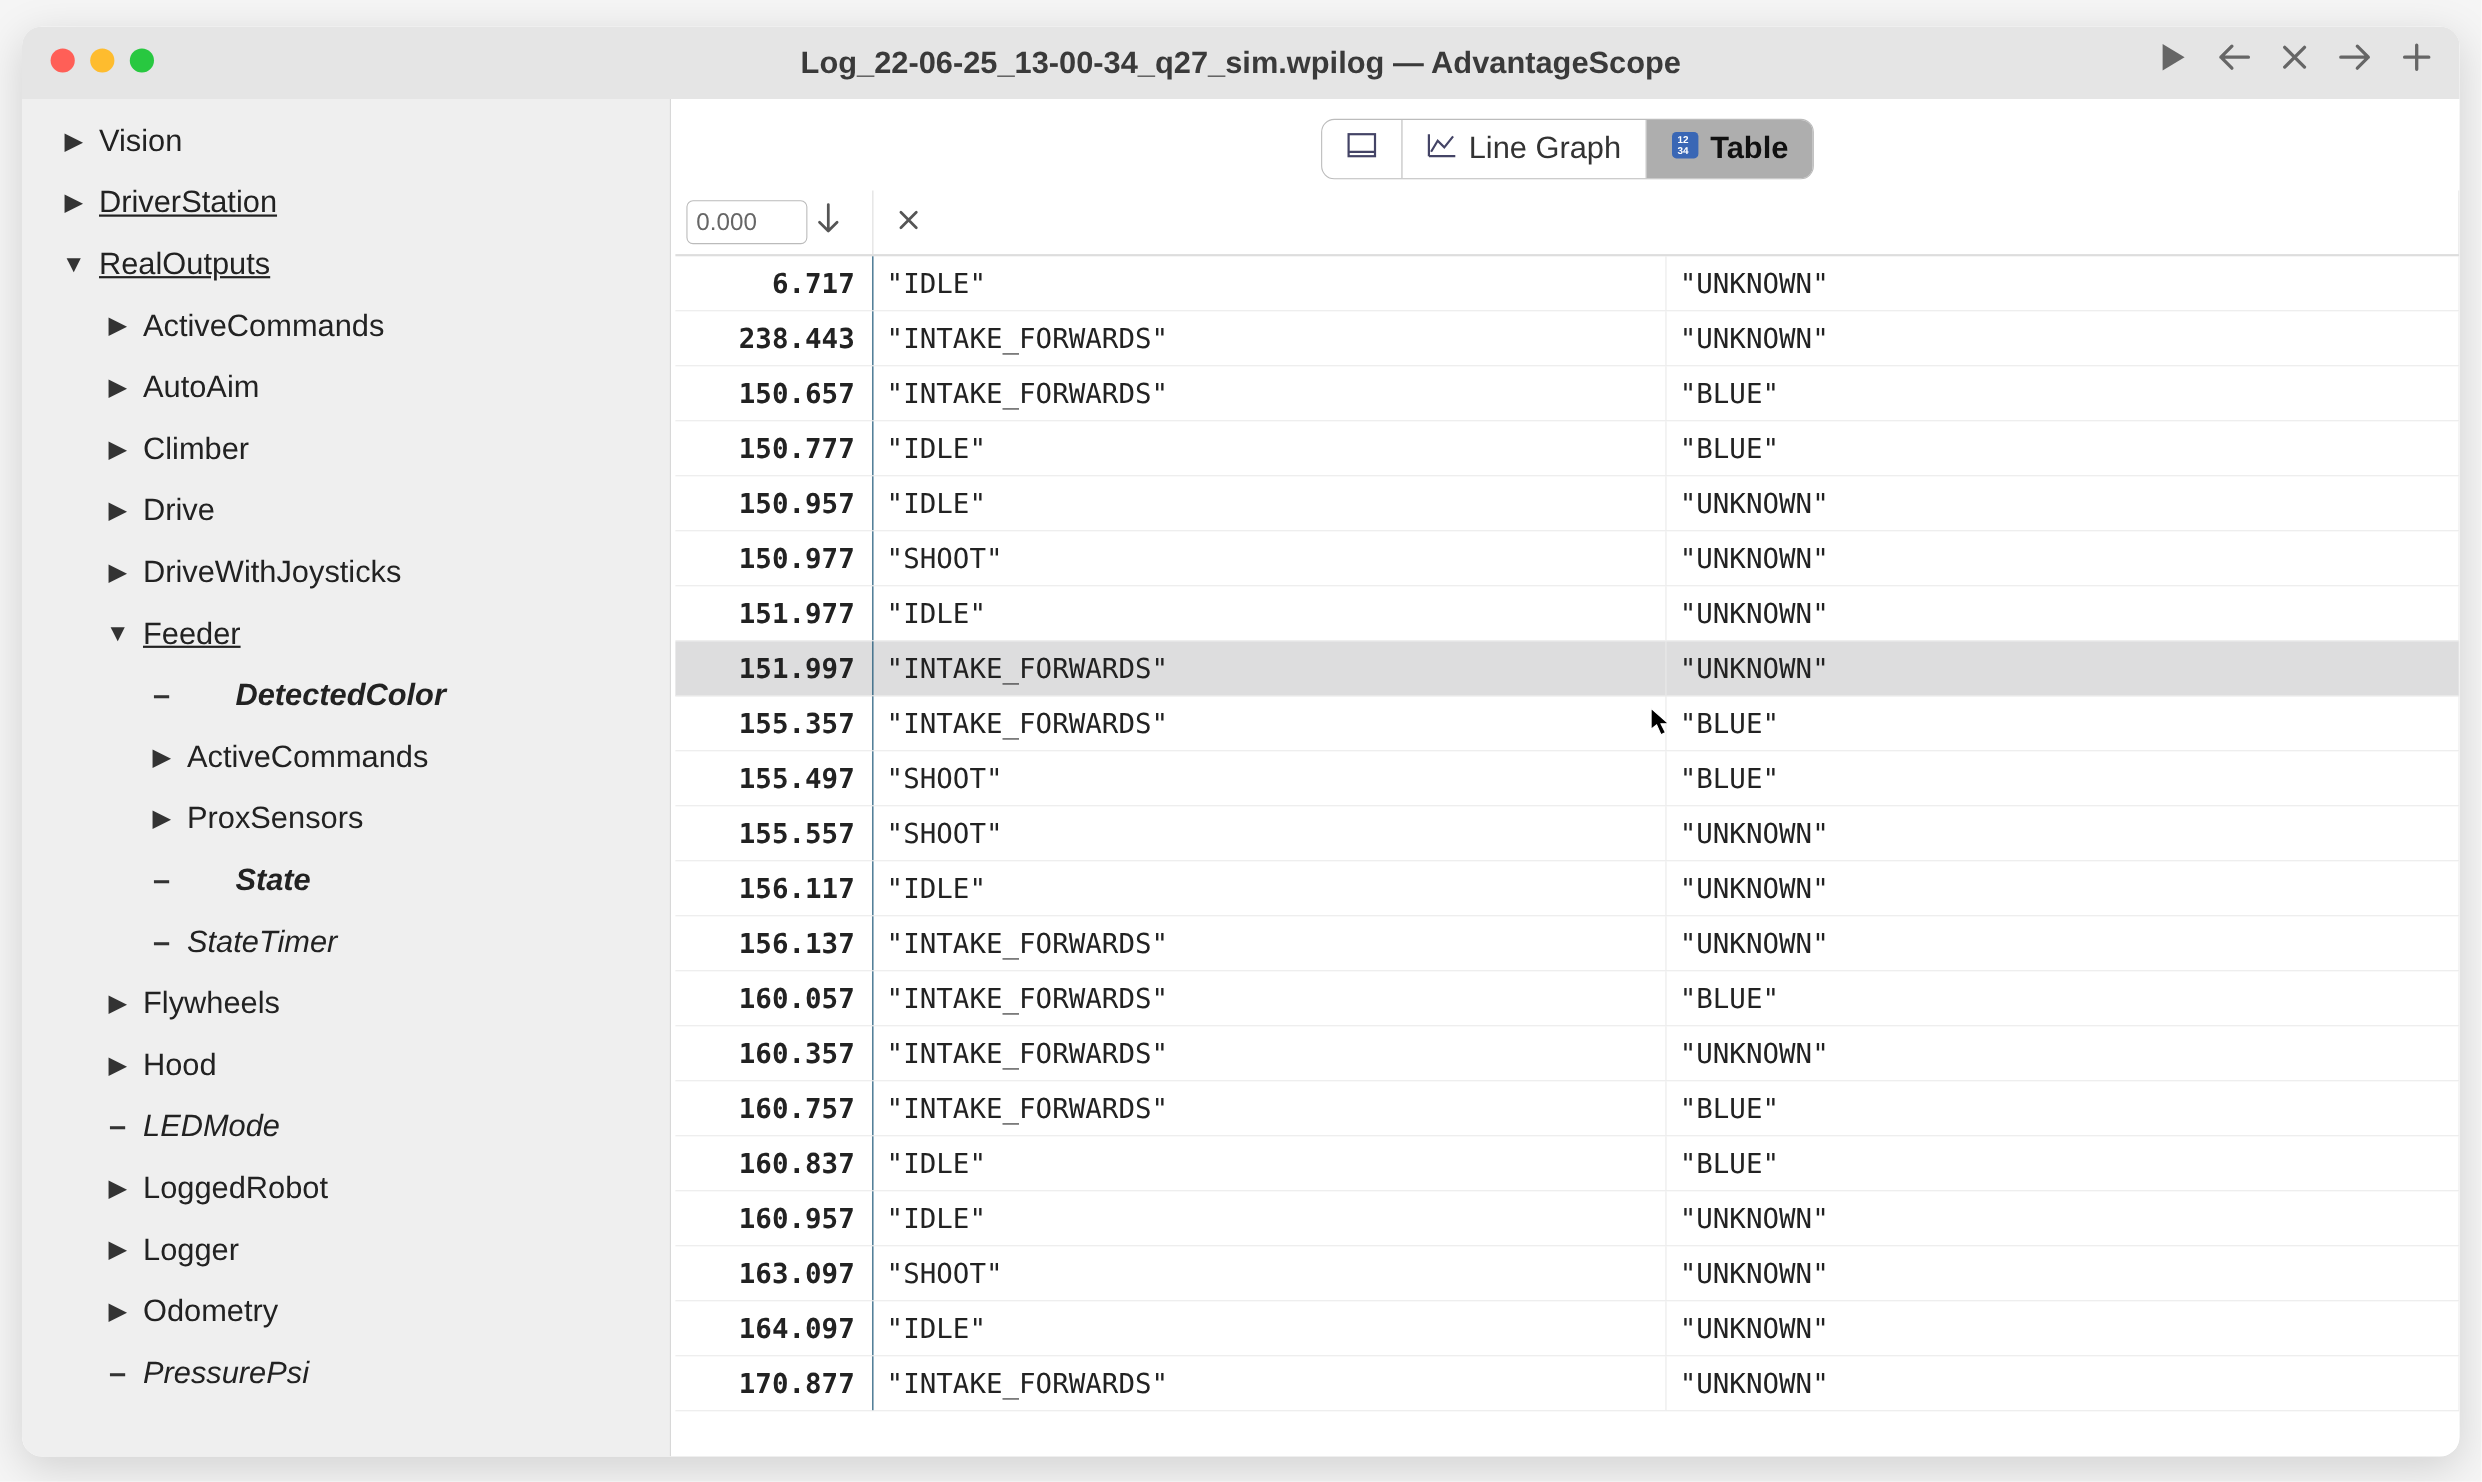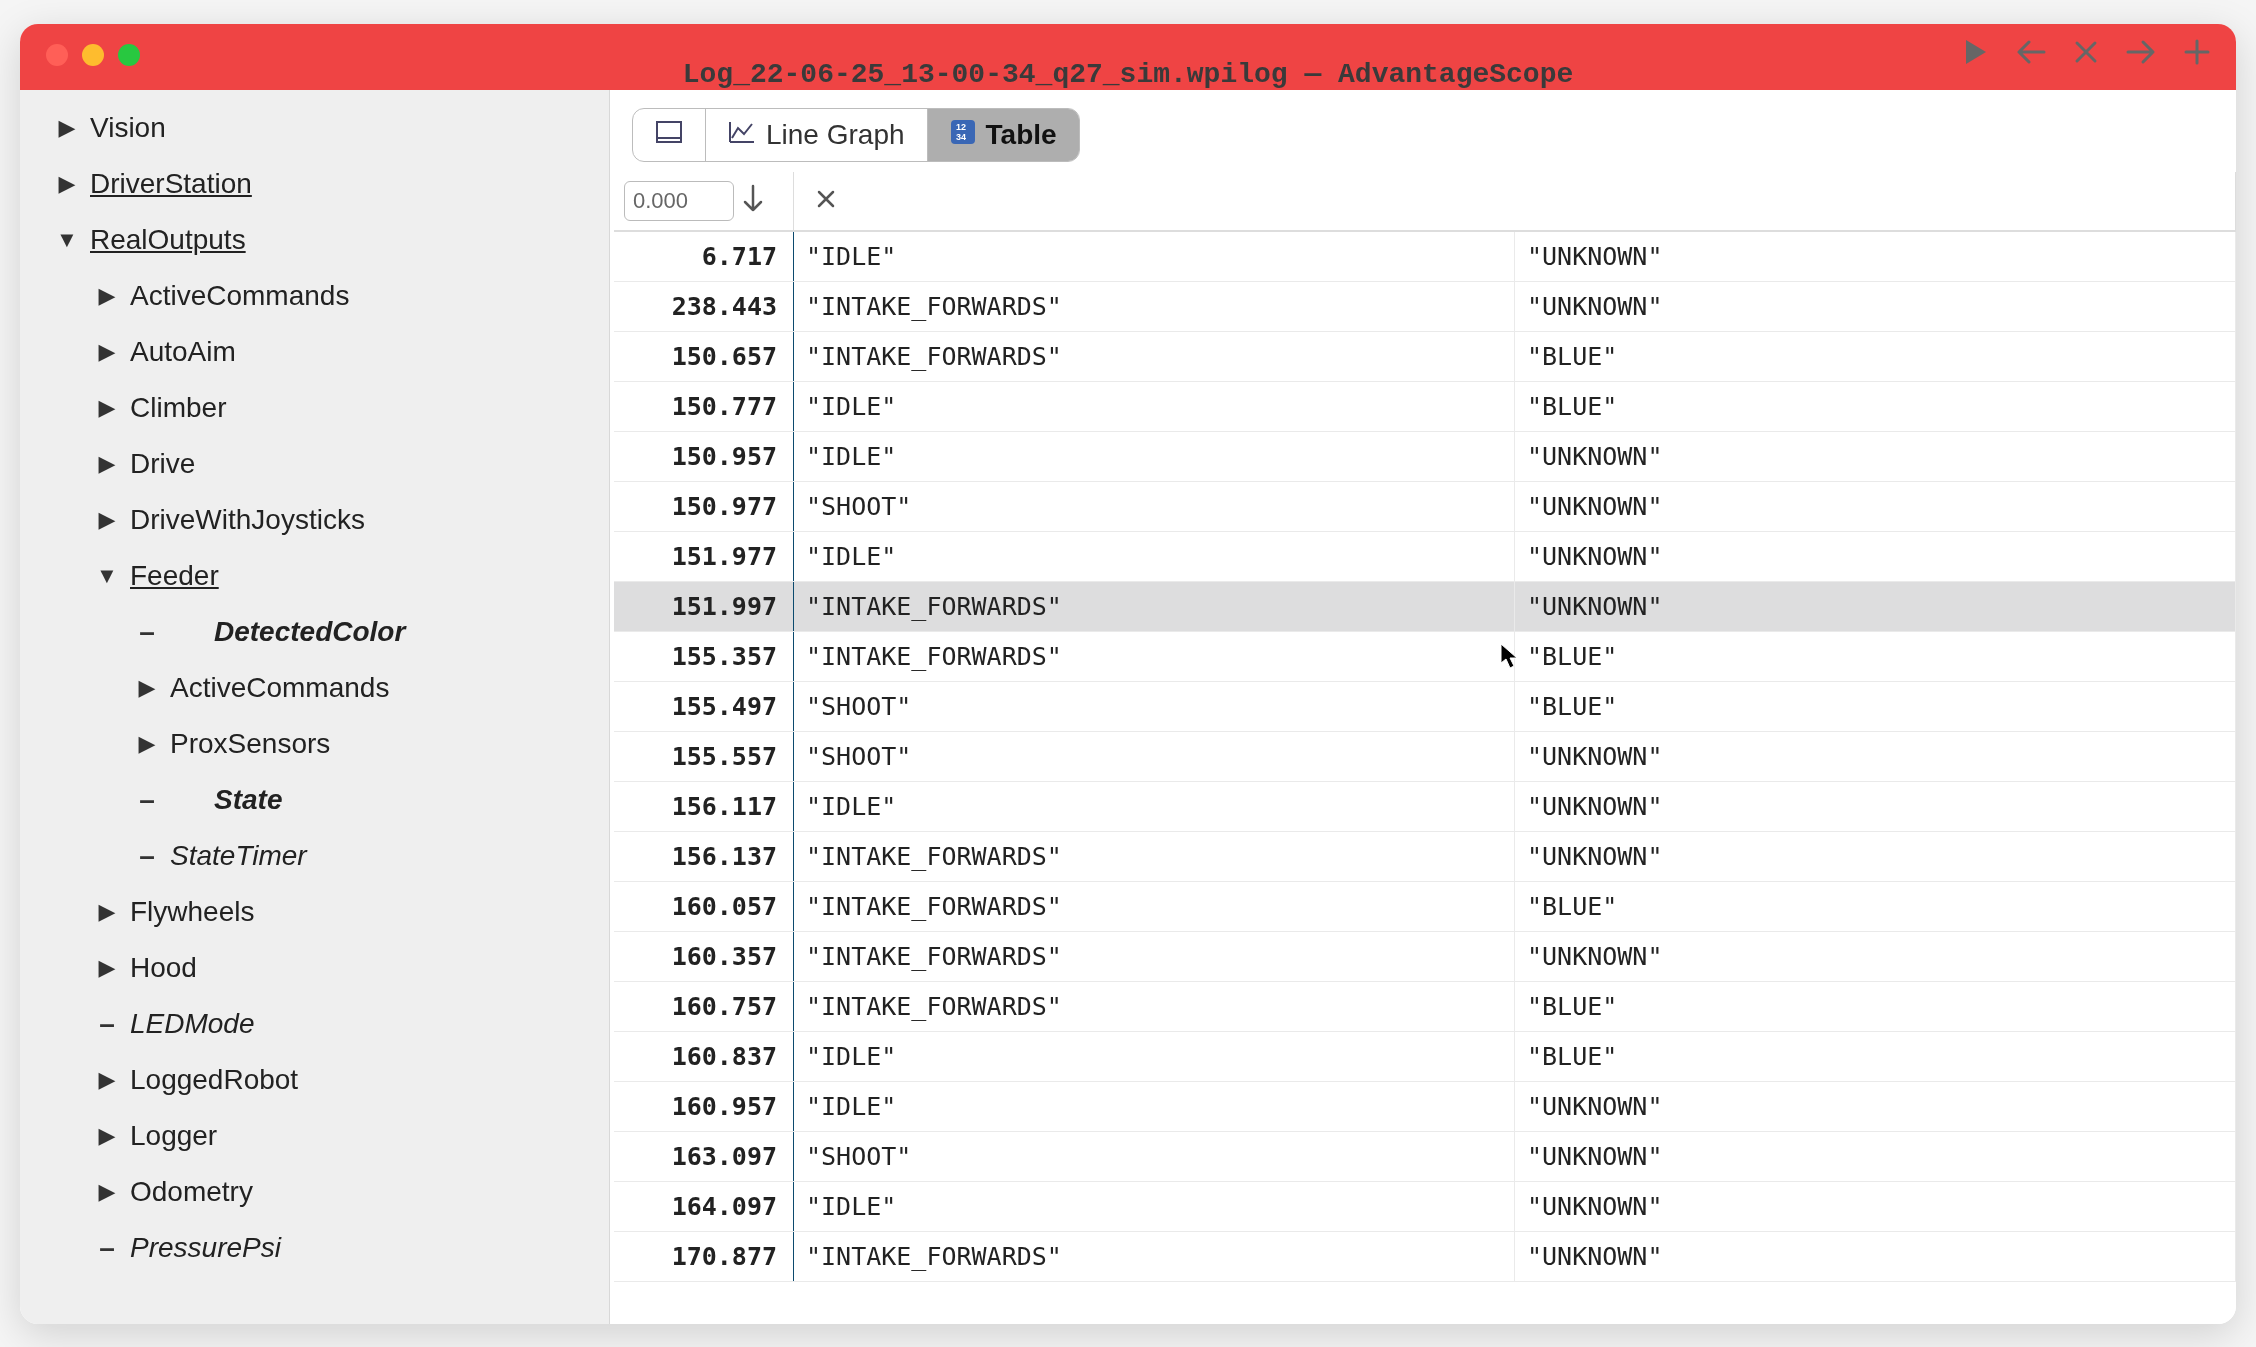--- a/index.html
+++ b/index.html
@@ -19,24 +19,23 @@
     border-radius: 18px;
     box-shadow: 0 10px 40px rgba(0,0,0,0.15);
     overflow: hidden;
     display: flex;
     flex-direction: column;
     position: relative;
   }
   .titlebar {
     height: 66px;
     display: flex;
-    align-items: flex-end;
+    align-items: center;
     position: relative;
-    background: #ef4444;
-    font-family: Liberation Mono, monospace;
+    background: #e5e5e5;
   }
   .traffic {
     position: absolute;
     left: 26px;
     top: 20px;
     display: flex;
     gap: 14px;
   }
   .tl {
     width: 22px; height: 22px; border-radius: 50%;
@@ -109,20 +108,21 @@
   .depth-1 { padding-left: 74px; }
   .depth-2 { padding-left: 114px; }
   .main {
     flex: 1;
     display: flex;
     flex-direction: column;
     background: #fff;
   }
   .tabbar {
     padding: 18px 18px 10px 22px;
+    text-align: center;
   }
   .tabgroup {
     display: inline-flex;
     border: 1px solid #bcbcbc;
     border-radius: 12px;
     overflow: hidden;
     background: #fff;
   }
   .tab {
     display: flex;

